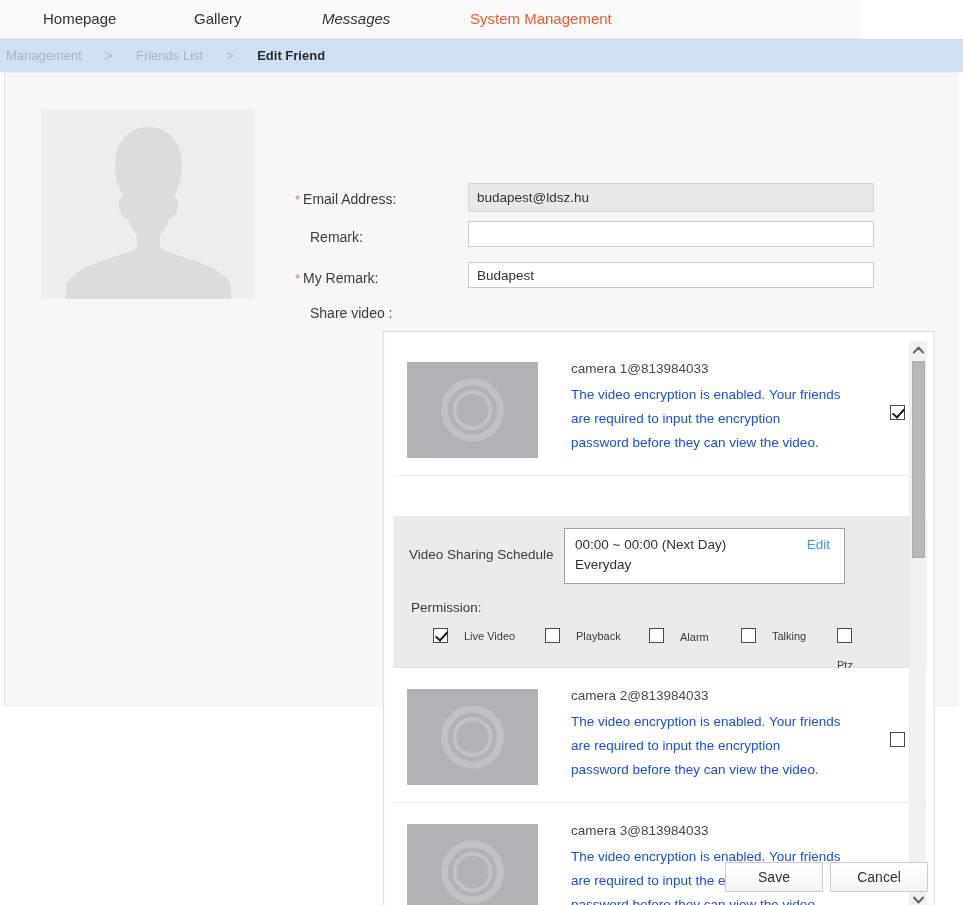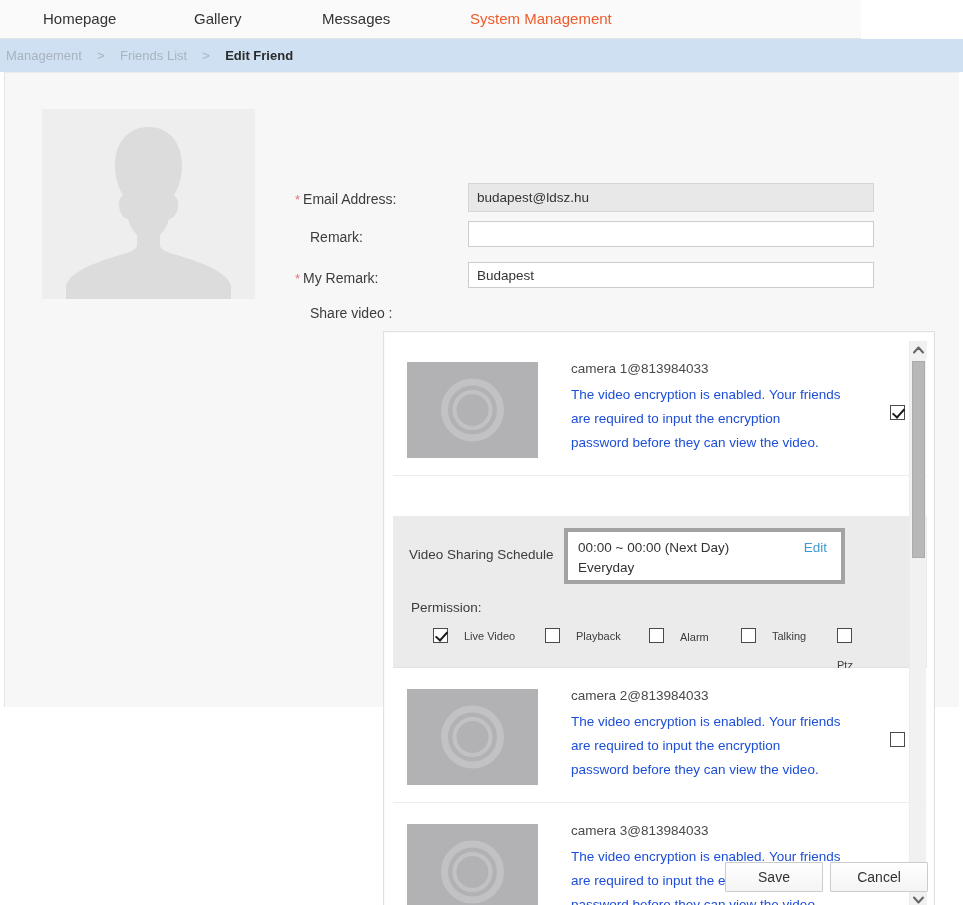--- a/index.html
+++ b/index.html
@@ -20,32 +20,32 @@
     border-bottom: 1px solid #e4e4e4;
     display: flex; align-items: center; text-align: center;
   }
   .nav-item {
     font-size: 15px; color: #333333; cursor: pointer;
     white-space: nowrap;
   }
   .nav-item.active { color: #ef5b2b; }
   .nav-0 { position: absolute; left: 43px; top: 10px; }
   .nav-1 { position: absolute; left: 194px; top: 10px; }
-  .nav-2 { position: absolute; left: 322px; top: 10px; }
+  .nav-2 { position: absolute; left: 322px; top: 10px; font-style: italic; }
   .nav-3 { position: absolute; left: 470px; top: 10px; }
 
   
   .crumb-band {
     position: absolute; left: 0; top: 39px; width: 963px; height: 33px;
     background: #cfe0f2;
   }
   .crumb {
     position: absolute; left: 6px; top: 48px;
     font-size: 13px; color: #333333;
-    display: flex; align-items: center; gap: 8px;
+    display: flex; align-items: center; gap: 16px;
   }
   .crumb span { white-space: pre; }
   .crumb .link { color: #a8b4bf; cursor: pointer; }
   .crumb .sep { color: #a8b4bf; }
   .crumb .cur { color: #2b2b2b; font-weight: 600; }
 
   
   .panel {
     position: absolute; left: 4px; top: 72px;
     width: 955px; height: 635px;
@@ -150,21 +150,21 @@
     border-bottom: 1px solid #e2e2e2;
     margin-top: 40px;
   }
   .sched-label {
     position: absolute; left: 16px; top: 31px;
     font-size: 13.5px; color: #3c3c3c; white-space: nowrap;
   }
   .sched-box {
     position: absolute; left: 171px; top: 12px;
     width: 281px; height: 56px;
-    background: #ffffff; border: 4px solid #a3a3a3;
+    background: #ffffff; border: 1px solid #a3a3a3;
   }
   .sched-time {
     position: absolute; left: 10px; top: 8px;
     font-size: 13.5px; color: #333333; white-space: nowrap;
   }
   .sched-days {
     position: absolute; left: 10px; top: 28px;
     font-size: 13.5px; color: #333333; white-space: nowrap;
   }
   .sched-edit {

